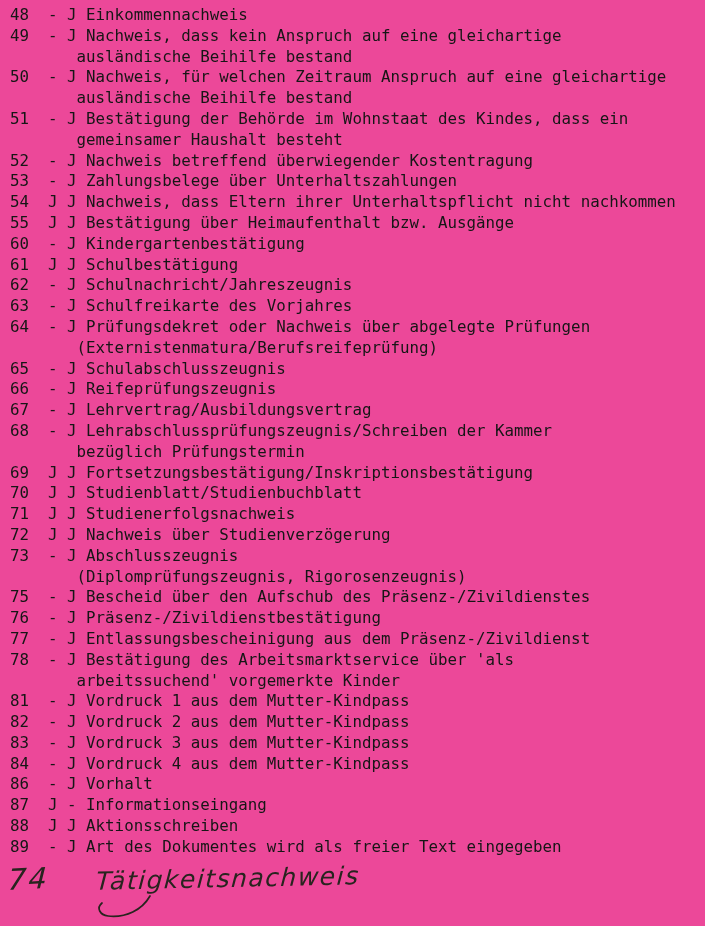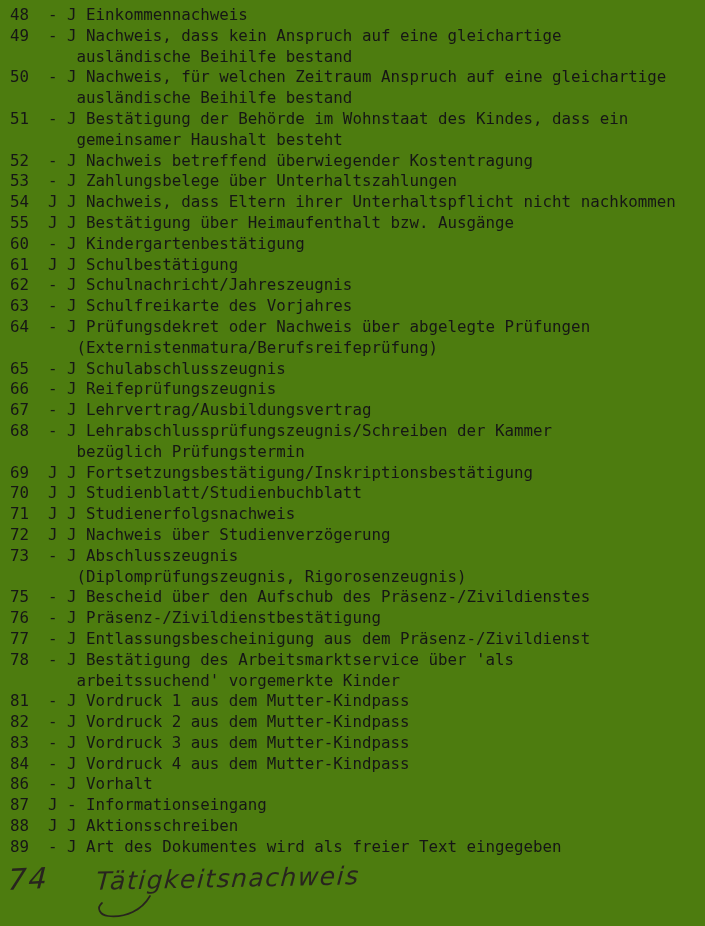--- a/index.html
+++ b/index.html
@@ -4,21 +4,21 @@
 <style>
   html, body {
     margin: 0;
     padding: 0;
     background: #ffffff;
   }
   .page {
     position: relative;
     width: 705px;
     height: 926px;
-    background: #4d7c0f;
+    background: #ec4899;
     overflow: hidden;
   }
   .doc-list {
     position: absolute;
     left: 10px;
     top: 5px;
     font-family: "DejaVu Sans Mono", "Liberation Mono", monospace;
     font-size: 15.8px;
     line-height: 20.8px;
     color: #161616;

